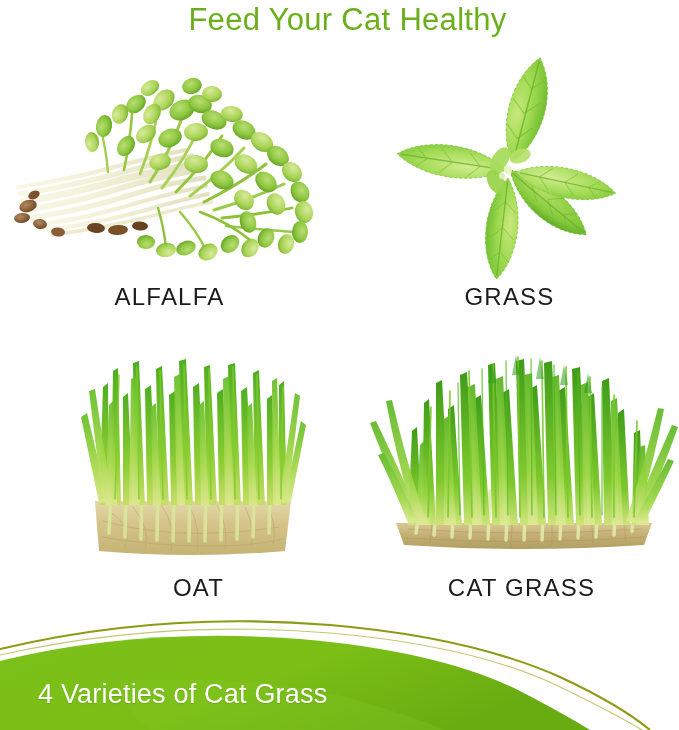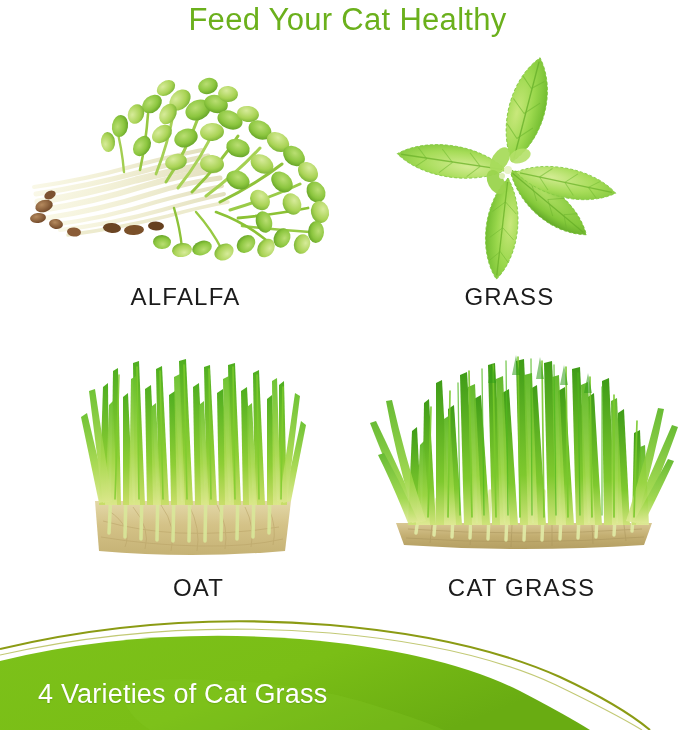--- a/index.html
+++ b/index.html
@@ -37,21 +37,21 @@
     top: 52px;
     left: 0;
     width: 679px;
     height: 570px;
   }
   .product-cell {
     position: absolute;
     width: 339px;
     height: 275px;
   }
-  .cell-0 { left: 0px;   top: 0px; margin-left: 16px;   }
+  .cell-0 { left: 0px;   top: 0px;   }
   .cell-1 { left: 340px; top: 0px;   }
   .cell-2 { left: 0px;   top: 283px; margin-left: 29px; }
   .cell-3 { left: 352px; top: 283px; }
 
   .product-art {
     position: absolute;
     left: 0;
     top: 0;
     width: 339px;
     height: 228px;

